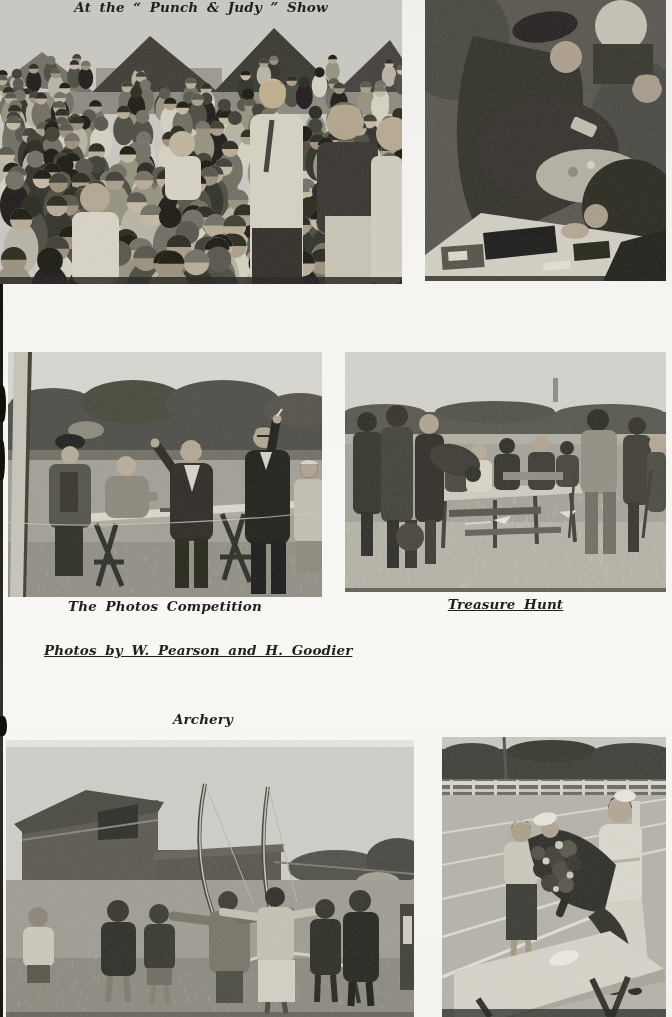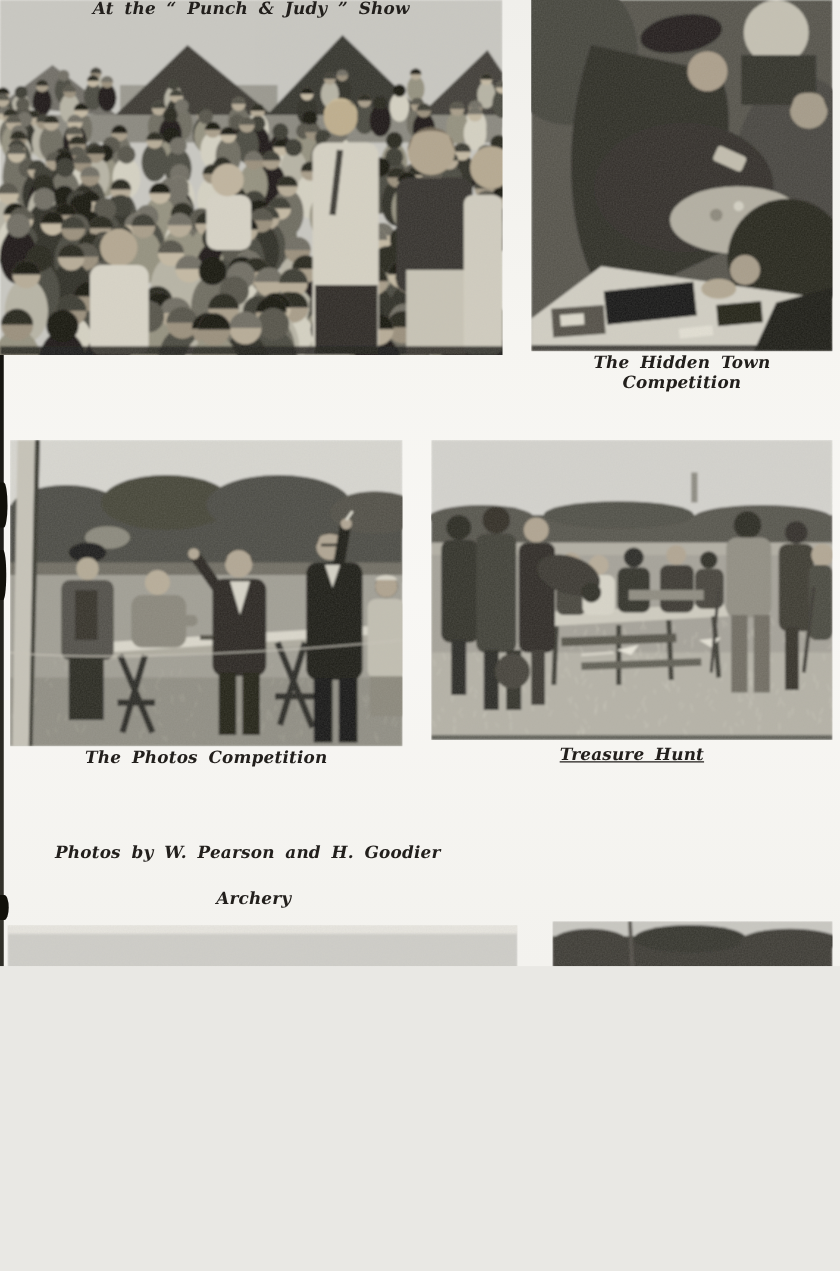--- a/index.html
+++ b/index.html
@@ -1,16 +1,16 @@
 <!DOCTYPE html>
 <html><head>
 <meta charset="utf-8">
 <style>
   html,body{margin:0;padding:0;background:#e9e8e4;}
-  .page{position:relative;width:672px;height:773px;overflow:hidden;
+  .page{position:relative;width:672px;height:1017px;overflow:hidden;
         background:linear-gradient(180deg,#f0efeb 0%,#f6f5f1 35%,#f8f7f4 62%,#f3f2ee 100%);
         font-family:"DejaVu Serif","Liberation Serif",serif;}
   .photo{position:absolute;display:block;}
   .photo svg{display:block;}
   .caption{position:absolute;font-style:italic;font-weight:600;font-size:13.5px;line-height:1.15;
            color:#221f1c;text-align:center;word-spacing:0.28em;letter-spacing:0.01em;}
   .caption.left{text-align:left;}
   .gutter{position:absolute;left:0;background:linear-gradient(180deg,#14130f,#33322b 60%,#181711);}
   .blob{position:absolute;left:0;background:#111009;border-radius:0 60% 60% 0;}
 </style>
@@ -734,21 +734,20 @@
           <rect x="148" y="244" width="36" height="17" fill="#232219" transform="rotate(-5 148 244)"></rect>
           <rect x="118" y="263" width="27" height="8" fill="#e3e0d4" transform="rotate(-6 118 263)"></rect>
           <ellipse cx="150" cy="231" rx="14" ry="8" fill="#b2a792"></ellipse>
         </g>
         <polygon points="196,242 241,230 241,281 178,281" fill="#1b1a16"></polygon>
         <rect x="0" y="276" width="241" height="5" fill="#1e1d19" opacity="0.8"></rect>
       </g>
       <rect width="241" height="281" filter="url(#grain)" opacity="0.3"></rect>
     </svg>
   </div>
-  <div class="caption" style="left:425px;top:283px;width:241px;">The Hidden Town Competition</div>
 
   <div class="photo" style="left:8px;top:352px;">
     <svg width="314" height="245" viewBox="0 0 314 245">
       <g filter="url(#soft)">
         <rect width="314" height="245" fill="#d8d7d1"></rect>
         <g>
           <rect x="0" y="52" width="314" height="56" fill="#4c4b44"></rect>
           <ellipse cx="45" cy="56" rx="45" ry="20" fill="#4c4b44"></ellipse>
           <ellipse cx="125" cy="50" rx="52" ry="22" fill="#454439"></ellipse>
           <ellipse cx="215" cy="52" rx="58" ry="24" fill="#4c4b44"></ellipse>
@@ -1278,21 +1277,21 @@
           <path d="M120,172 L146,170" stroke="#d9d6ca" stroke-width="2"></path>
         </g>
         <path d="M230,118 L224,186" stroke="#403e37" stroke-width="2.5"></path>
         <rect x="0" y="236" width="321" height="4" fill="#2a2925" opacity="0.6"></rect>
       </g>
       <rect width="321" height="240" filter="url(#grain)" opacity="0.3"></rect>
     </svg>
   </div>
   <div class="caption" style="left:345px;top:597px;width:321px;text-decoration:underline;">Treasure Hunt</div>
 
-  <div class="caption left" style="left:44px;top:675px;width:320px;">Photos by W. Pearson and H. Goodier</div>
+  <div class="caption left" style="left:44px;top:643px;width:320px;text-decoration:underline;">Photos by W. Pearson and H. Goodier</div>
 
   <div class="caption" style="left:12px;top:712px;width:382px;">Archery</div>
 
   <div class="caption" style="left:442px;top:696px;width:224px;">
   </div>
 
   <div class="photo" style="left:6px;top:740px;">
     <svg width="408" height="277" viewBox="0 0 408 277">
       <g filter="url(#soft)">
         <rect width="408" height="277" fill="#cfcec9"></rect>

